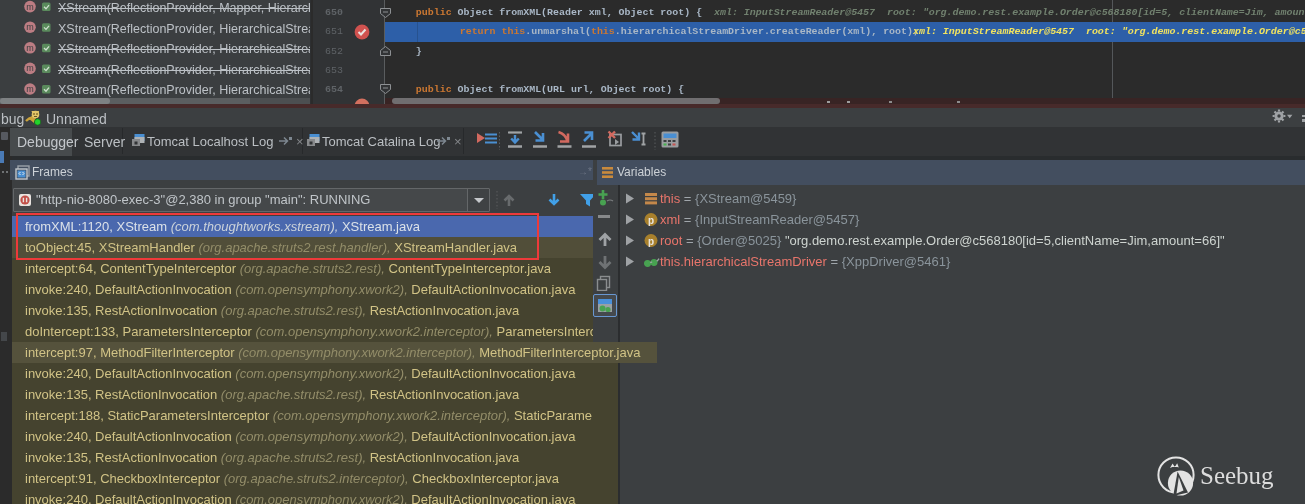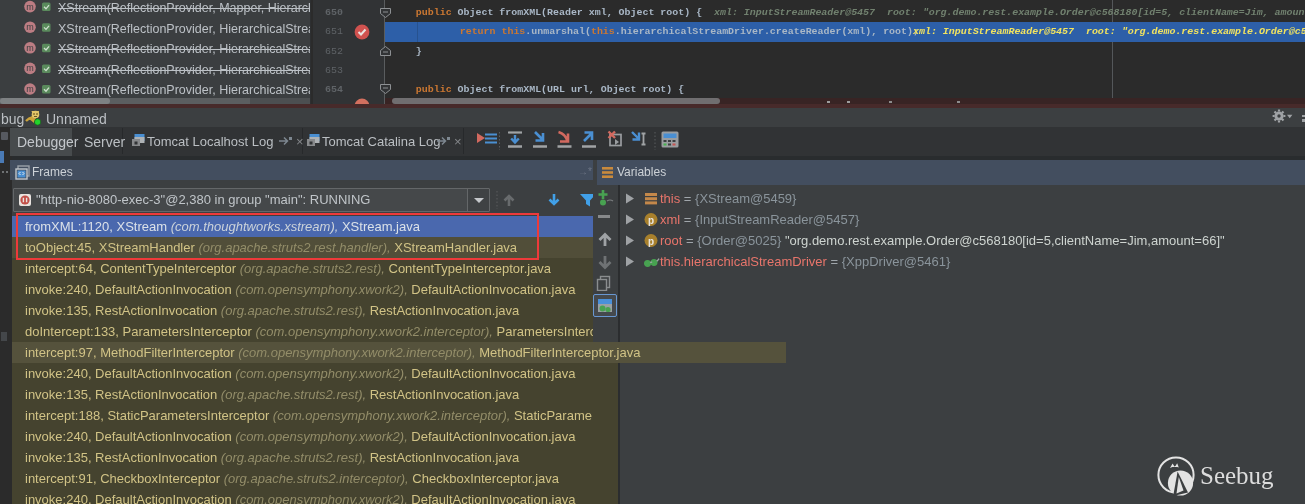--- a/index.html
+++ b/index.html
@@ -295,21 +295,21 @@
   <div class="frow" style="top:199px">invoke:135, RestActionInvocation <i>(org.apache.struts2.rest),</i> RestActionInvocation.java</div>
   <div class="frow" style="top:220px">intercept:188, StaticParametersInterceptor <i>(com.opensymphony.xwork2.interceptor),</i> StaticParame</div>
   <div class="frow" style="top:241px">invoke:240, DefaultActionInvocation <i>(com.opensymphony.xwork2),</i> DefaultActionInvocation.java</div>
   <div class="frow" style="top:262px">invoke:135, RestActionInvocation <i>(org.apache.struts2.rest),</i> RestActionInvocation.java</div>
   <div class="frow" style="top:283px">intercept:91, CheckboxInterceptor <i>(org.apache.struts2.interceptor),</i> CheckboxInterceptor.java</div>
   <div class="frow" style="top:304px">invoke:240, DefaultActionInvocation <i>(com.opensymphony.xwork2),</i> DefaultActionInvocation.java</div>
 
   <div class="abs" style="left:581px;top:0;width:25px;height:157px;background:#3c3f41"></div>
 </div>
 
-<div class="frow" style="left:12px;top:342px;width:774px;background:#55523c;z-index:5">intercept:97, MethodFilterInterceptor <i>(com.opensymphony.xwork2.interceptor),</i> MethodFilterInterceptor.java</div>
+<div class="frow" style="left:12px;top:342px;width:645px;background:#55523c;z-index:5">intercept:97, MethodFilterInterceptor <i>(com.opensymphony.xwork2.interceptor),</i> MethodFilterInterceptor.java</div>
 
 <div class="abs" style="left:593px;top:186px;width:25px;height:156px;background:#3c3f41;z-index:4">
   <svg class="abs" style="left:2px;top:2px" width="21" height="20">
         <path d="M8 2 v9 M3.5 6.5 h9" stroke="#48a251" stroke-width="2.6"></path>
         <circle cx="8" cy="14.5" r="3" fill="#48a251"></circle>
         <path d="M12 13 q3 -2 6 0" stroke="#7b7e80" stroke-width="1.2" fill="none"></path>
       </svg>
   <div class="abs" style="left:5px;top:28.5px;width:12px;height:3px;background:#87898b"></div>
   <svg class="abs" style="left:3px;top:46px" width="18" height="15">
         <path d="M9 14 V3 M3.5 8 L9 2.5 L14.5 8" stroke="#9fa2a5" stroke-width="2.8" fill="none"></path>

